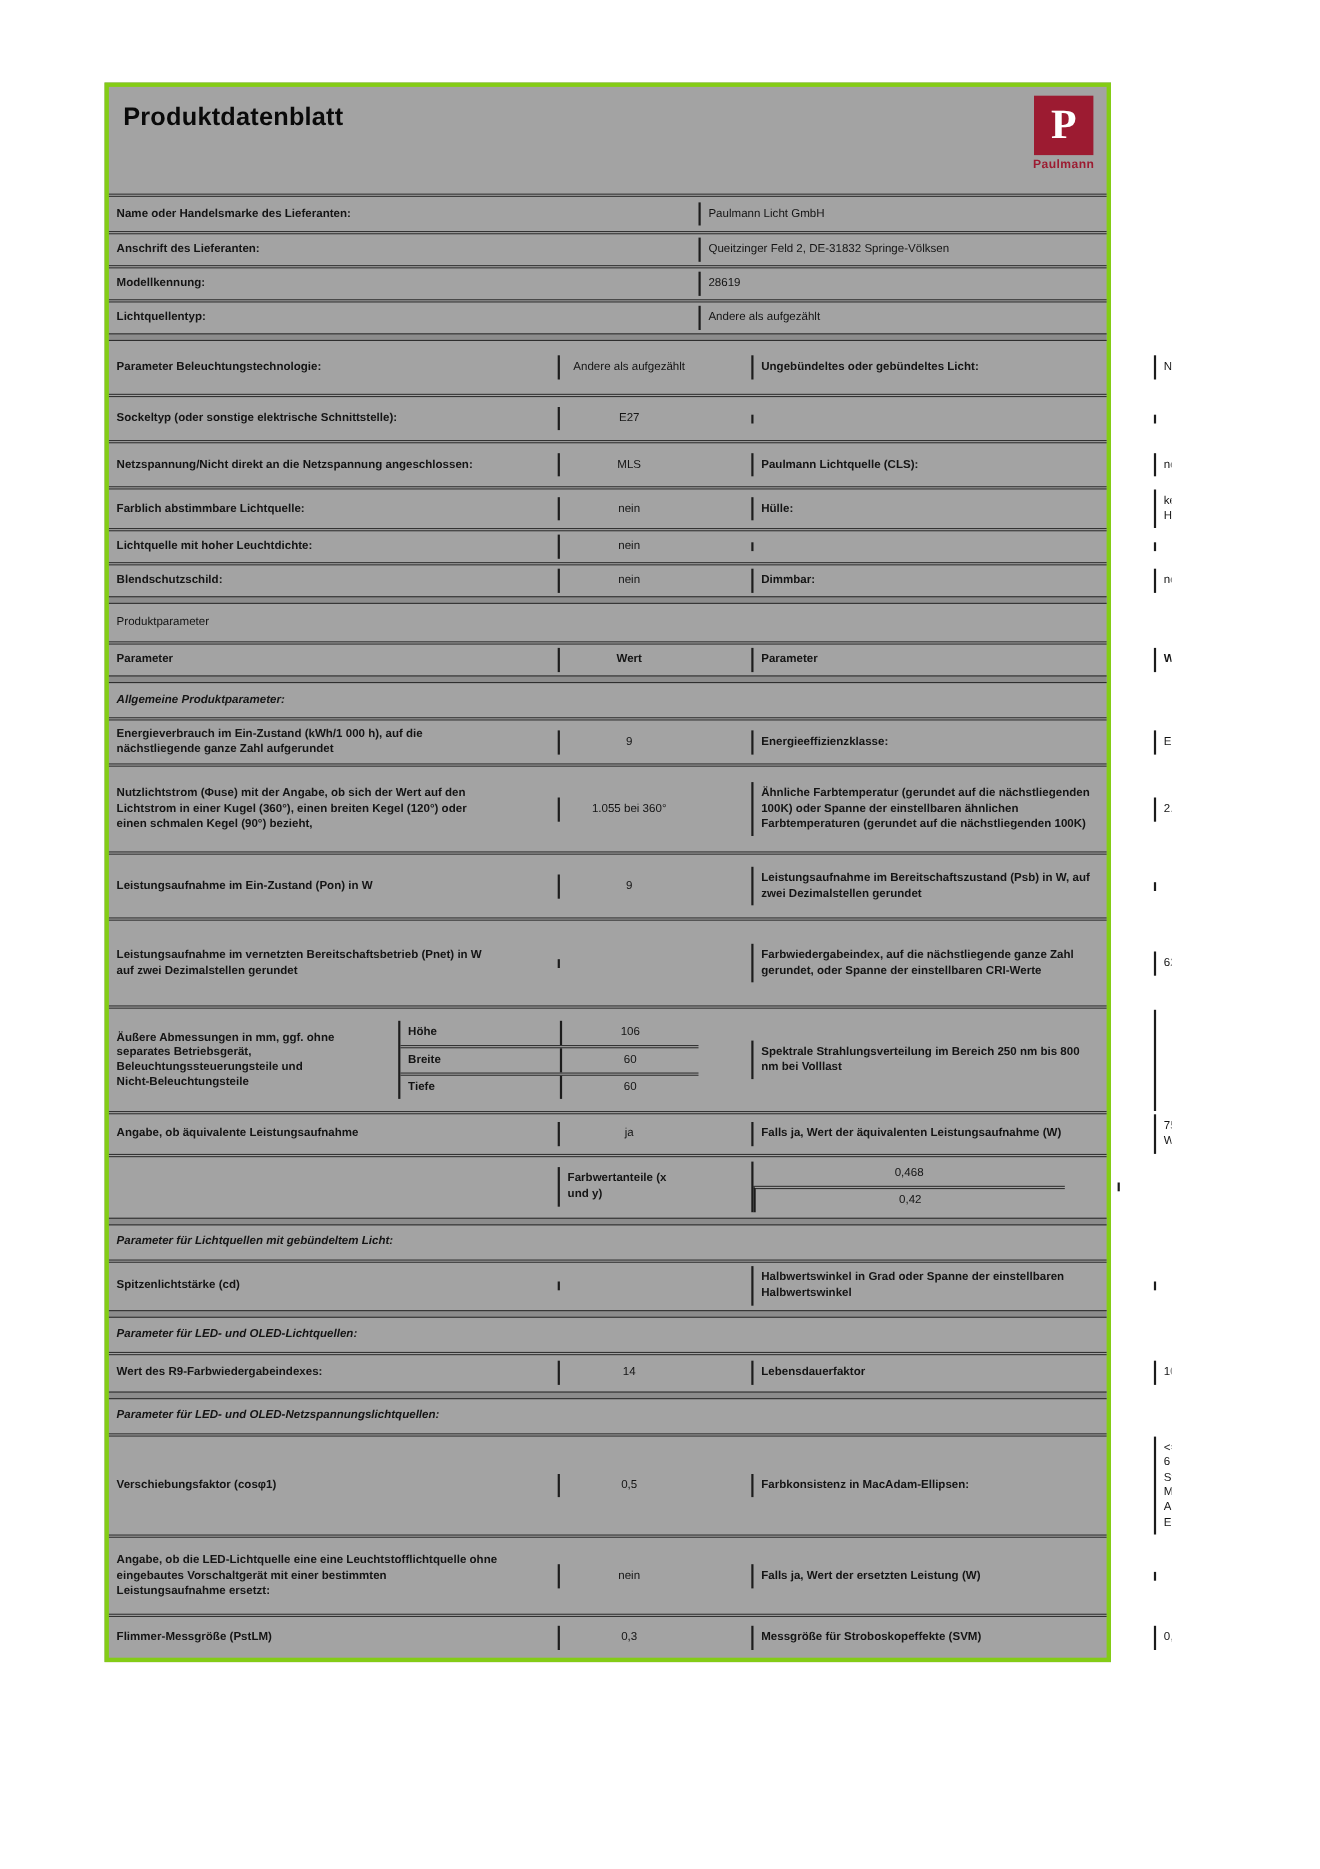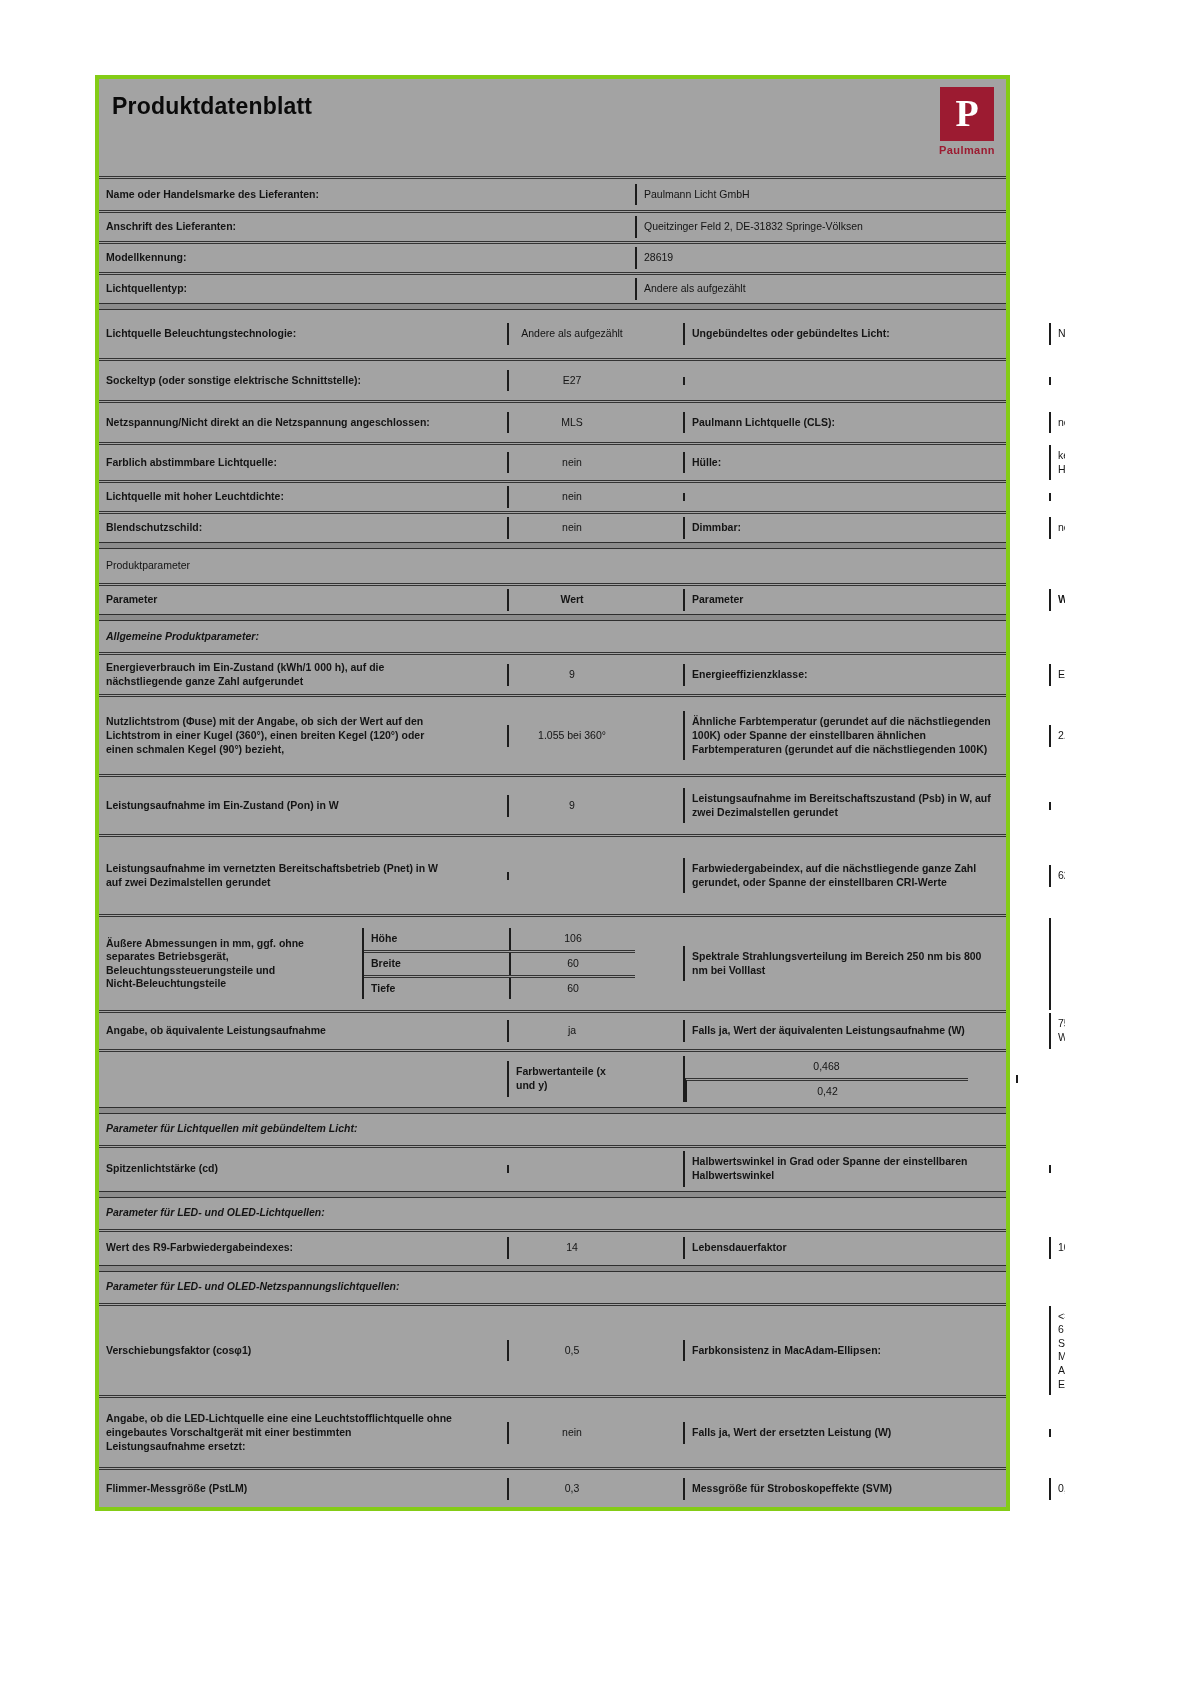--- a/index.html
+++ b/index.html
@@ -85,21 +85,21 @@
     <div class="td ch2">28619</div>
   </div>
   <div class="tr">
     <div class="td ch1 lbl">Lichtquellentyp:</div>
     <div class="td ch2">Andere als aufgezählt</div>
   </div>
 
   <div class="bar"></div>
 
   <div class="tr" style="min-height:48px">
-    <div class="td c1 lbl">Lichtquelle Beleuchtungstechnologie:</div>
+    <div class="td c1 lbl">Parameter Beleuchtungstechnologie:</div>
     <div class="td c2 val">Andere als aufgezählt</div>
     <div class="td c3 lbl">Ungebündeltes oder gebündeltes Licht:</div>
     <div class="td c4 val">NDLS</div>
   </div>
   <div class="tr" style="min-height:42px">
     <div class="td c1 lbl">Sockeltyp (oder sonstige elektrische Schnittstelle):</div>
     <div class="td c2 val">E27</div>
     <div class="td c3 lbl"></div>
     <div class="td c4 val"></div>
   </div>

